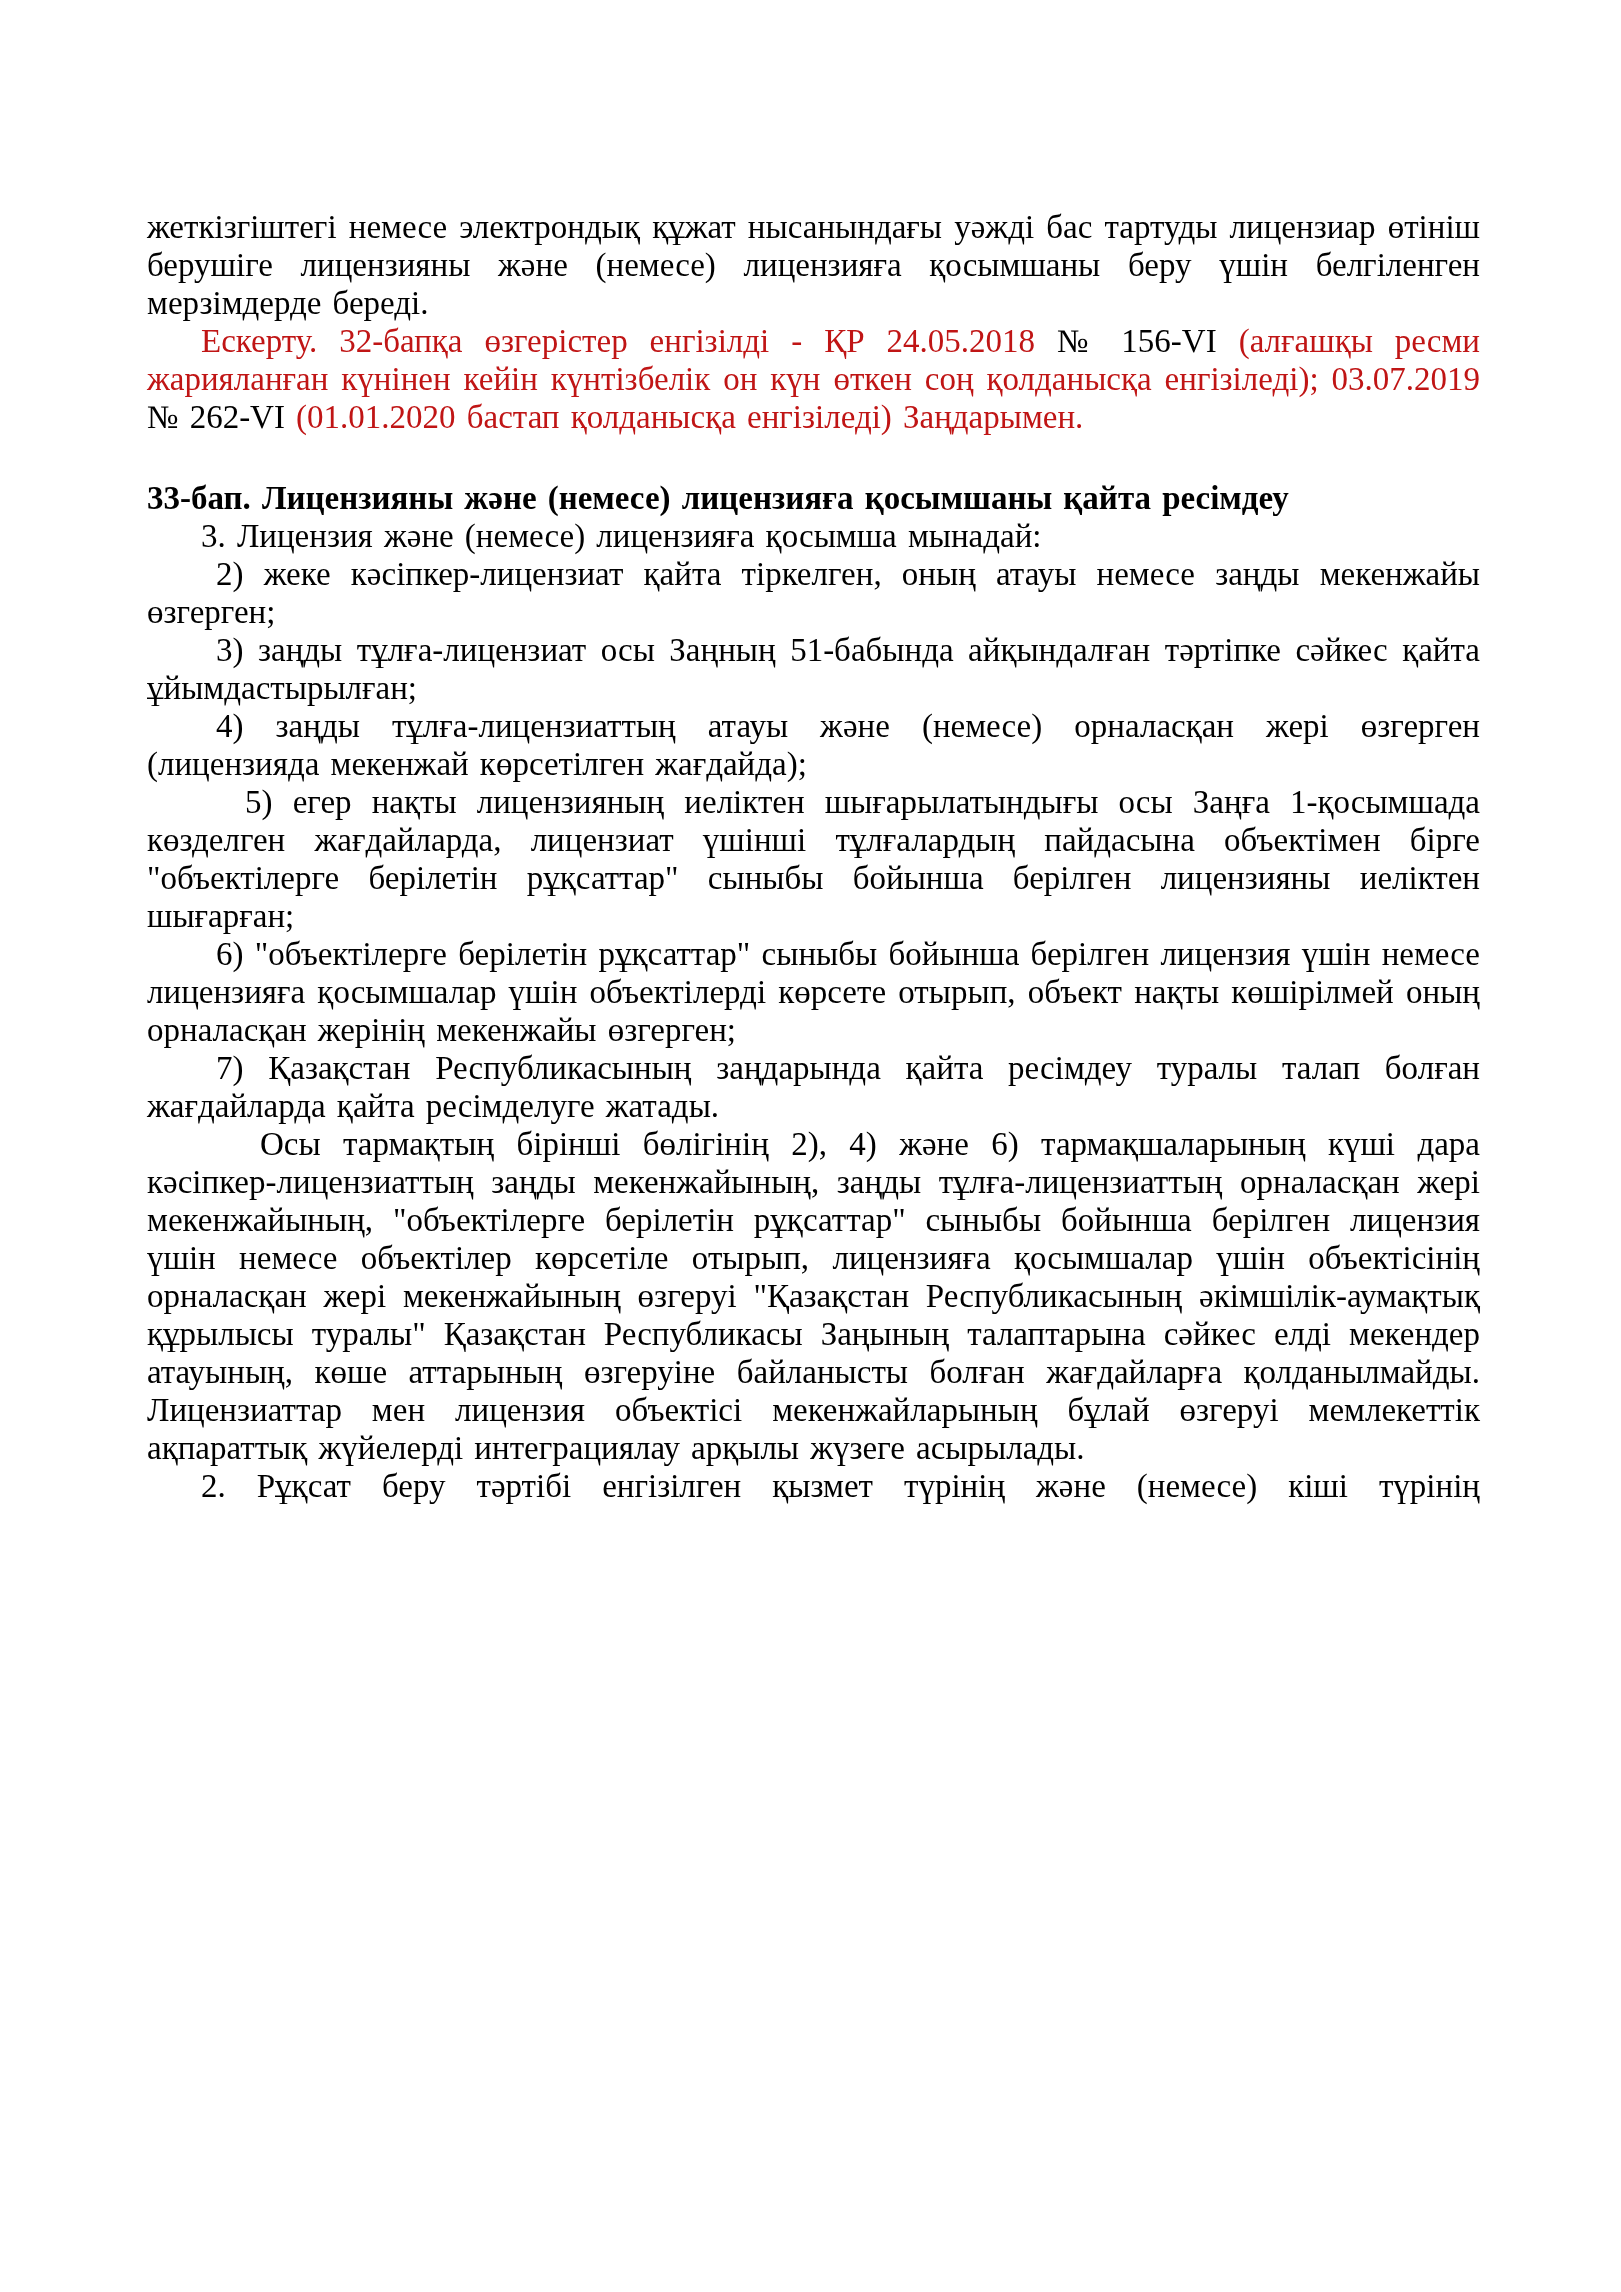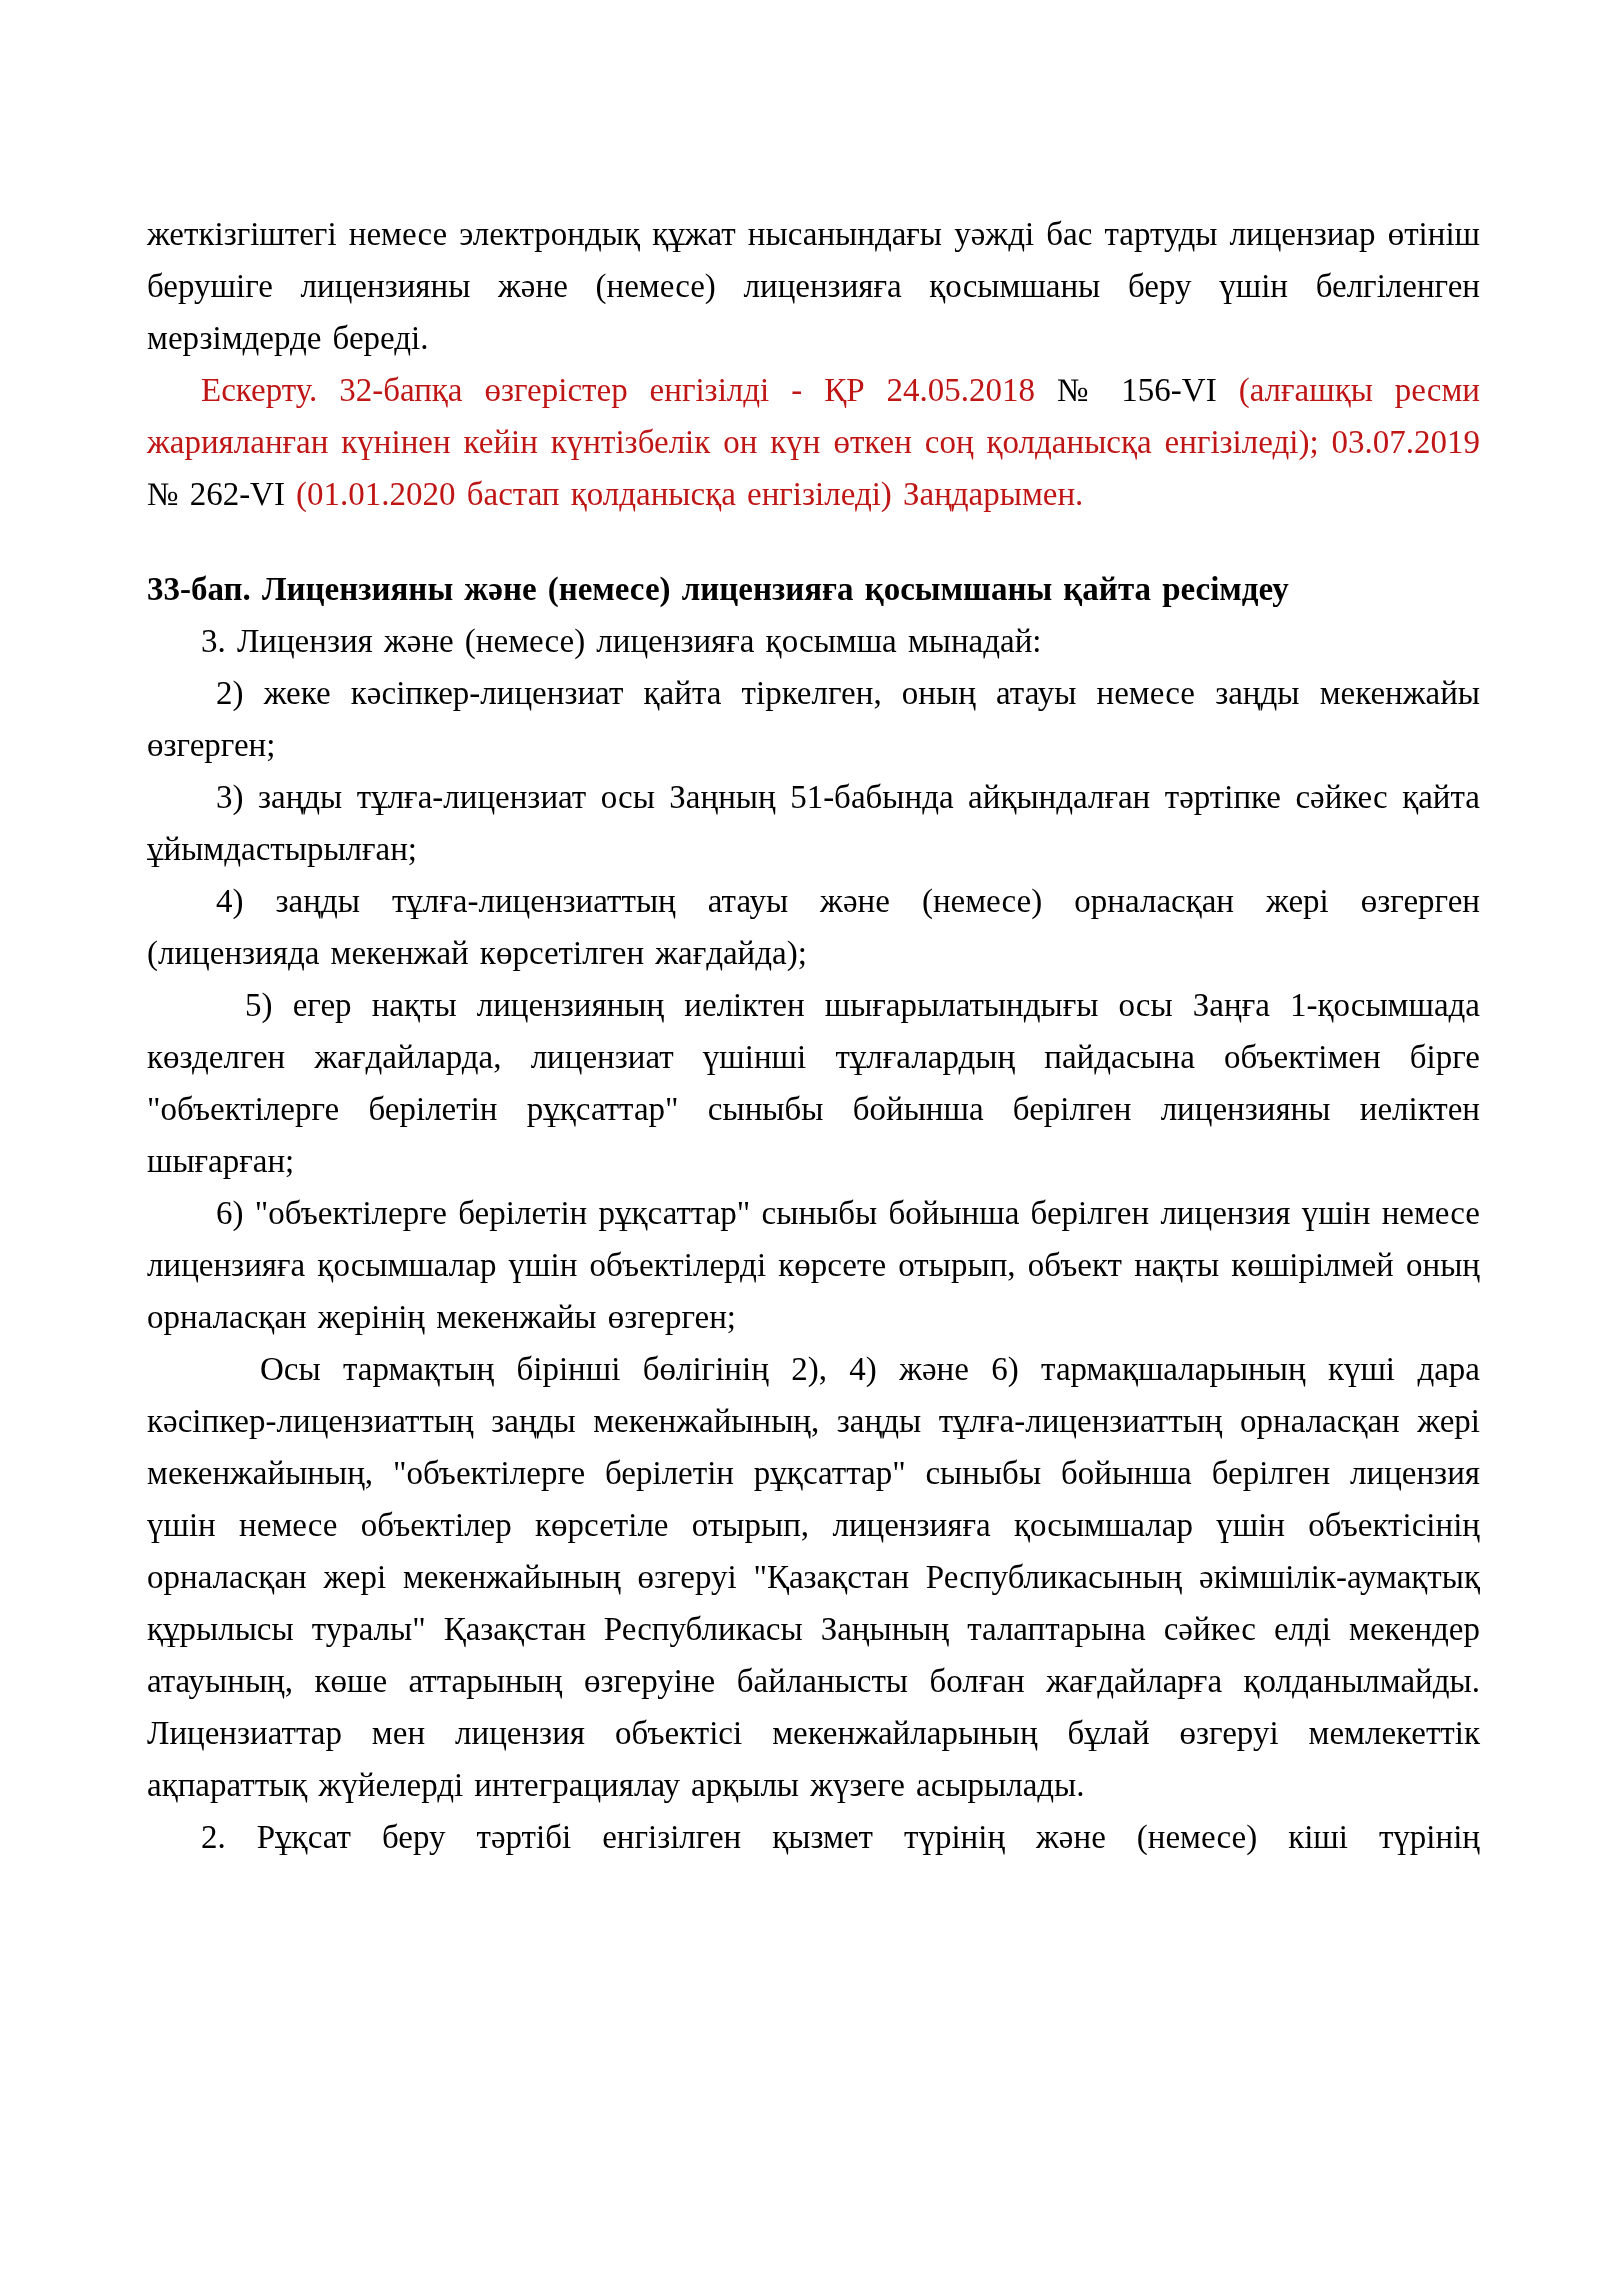--- a/index.html
+++ b/index.html
@@ -16,21 +16,21 @@
   .page{
     position:relative;
     width:1621px;height:2293px;
     background:var(--paper);
     overflow:hidden;
   }
   .text-block{
     position:absolute;
     left:147px;top:208px;width:1333px;
     font-size:33px;
-    line-height:52px;
+    line-height:38px;
     color:var(--ink);
     text-align:justify;
     word-spacing:2.9px;
   }
   .text-block p{margin:0;padding:0;}
   p.bold{font-weight:bold;}
   p.gap-before{margin-top:43px;}
   p.fill{text-align-last:justify;}
   .ind-0{text-indent:0;}
   .ind-1{text-indent:54px;}
@@ -47,17 +47,18 @@
   <article class="text-block" id="doc-text">
       <p class="ind-0"><span class="seg">жеткізгіштегі немесе электрондық құжат нысанындағы уәжді бас тартуды лицензиар өтініш берушіге лицензияны және (немесе) лицензияға қосымшаны беру үшін белгіленген мерзімдерде береді.</span></p>
       <p class="ind-1"><span class="seg red">Ескерту. 32-бапқа өзгерістер енгізілді - ҚР 24.05.2018 </span><span class="seg">№ 156-VI </span><span class="seg red">(алғашқы ресми жарияланған күнінен кейін күнтізбелік он күн өткен соң қолданысқа енгізіледі); 03.07.2019 </span><span class="seg">№ 262-VI </span><span class="seg red">(01.01.2020 бастап қолданысқа енгізіледі) Заңдарымен.</span></p>
       <p class="ind-0 bold gap-before"><span class="seg">33-бап. Лицензияны және (немесе) лицензияға қосымшаны қайта ресімдеу</span></p>
       <p class="ind-1"><span class="seg">3. Лицензия және (немесе) лицензияға қосымша мынадай:</span></p>
       <p class="ind-2"><span class="seg">2) жеке кәсіпкер-лицензиат қайта тіркелген, оның атауы немесе заңды мекенжайы өзгерген;</span></p>
       <p class="ind-2"><span class="seg">3) заңды тұлға-лицензиат осы Заңның 51-бабында айқындалған тәртіпке сәйкес қайта ұйымдастырылған;</span></p>
       <p class="ind-2"><span class="seg">4) заңды тұлға-лицензиаттың атауы және (немесе) орналасқан жері өзгерген (лицензияда мекенжай көрсетілген жағдайда);</span></p>
       <p class="ind-3"><span class="seg">5) егер нақты лицензияның иеліктен шығарылатындығы осы Заңға 1-қосымшада көзделген жағдайларда, лицензиат үшінші тұлғалардың пайдасына объектімен бірге "объектілерге берілетін рұқсаттар" сыныбы бойынша берілген лицензияны иеліктен шығарған;</span></p>
       <p class="ind-2"><span class="seg">6) "объектілерге берілетін рұқсаттар" сыныбы бойынша берілген лицензия үшін немесе лицензияға қосымшалар үшін объектілерді көрсете отырып, объект нақты көшірілмей оның орналасқан жерінің мекенжайы өзгерген;</span></p>
+      <p class="ind-2"><span class="seg">7) Қазақстан Республикасының заңдарында қайта ресімдеу туралы талап болған жағдайларда қайта ресімделуге жатады.</span></p>
       <p class="ind-4"><span class="seg">Осы тармақтың бірінші бөлігінің 2), 4) және 6) тармақшаларының күші дара кәсіпкер-лицензиаттың заңды мекенжайының, заңды тұлға-лицензиаттың орналасқан жері мекенжайының, "объектілерге берілетін рұқсаттар" сыныбы бойынша берілген лицензия үшін немесе объектілер көрсетіле отырып, лицензияға қосымшалар үшін объектісінің орналасқан жері мекенжайының өзгеруі "Қазақстан Республикасының әкімшілік-аумақтық құрылысы туралы" Қазақстан Республикасы Заңының талаптарына сәйкес елді мекендер атауының, көше аттарының өзгеруіне байланысты болған жағдайларға қолданылмайды. Лицензиаттар мен лицензия объектісі мекенжайларының бұлай өзгеруі мемлекеттік ақпараттық жүйелерді интеграциялау арқылы жүзеге асырылады.</span></p>
       <p class="ind-1 fill"><span class="seg">2. Рұқсат беру тәртібі енгізілген қызмет түрінің және (немесе) кіші түрінің</span></p>
     </article>
 </main>
 
 
 </body></html>

